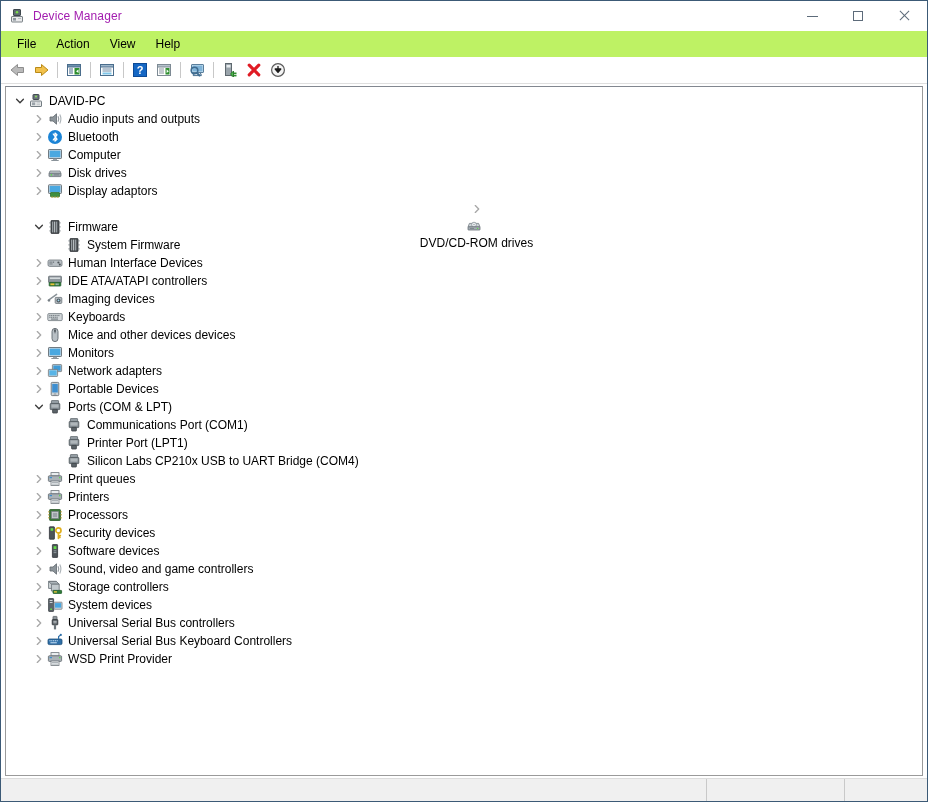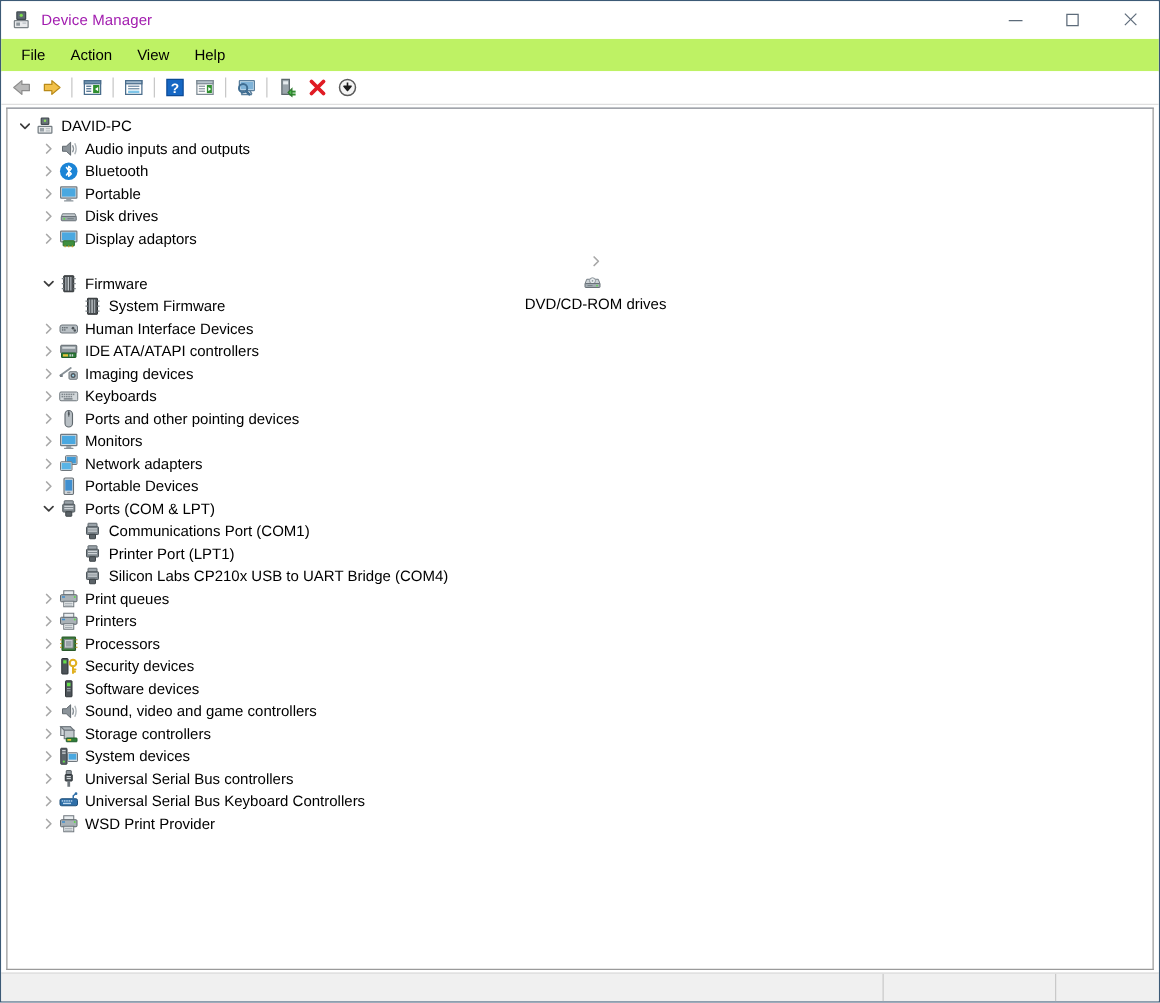--- a/index.html
+++ b/index.html
@@ -447,21 +447,21 @@
               </svg>
             </span>
             <span class="node-icon">
               <svg width="16" height="16" viewBox="0 0 16 16">
                 <rect x="1.5" y="2.5" width="13" height="9" rx="0.6" fill="#d8dde1" stroke="#707a81"></rect>
                 <rect x="2.6" y="3.6" width="10.8" height="6.7" fill="#4aa8e0"></rect>
                 <rect x="6" y="11.8" width="4" height="1.7" fill="#9aa3a9"></rect>
                 <rect x="4.2" y="13.1" width="7.6" height="1" rx="0.4" fill="#8a939a"></rect>
               </svg>
             </span>
-            <span class="node-label">Portable</span>
+            <span class="node-label">Computer</span>
           </div>
           <div class="tree-row" style="padding-left: 25px;">
             <span class="twisty">
               <svg width="10" height="10" viewBox="0 0 10 10">
                 <path d="M3.3 1.6 L6.7 5 L3.3 8.4" fill="none" stroke="#a8a8a8" stroke-width="1.35" stroke-linecap="round" stroke-linejoin="round"></path>
               </svg>
             </span>
             <span class="node-icon">
               <svg width="16" height="16" viewBox="0 0 16 16">
                 <path d="M2 8.5 L3 6 L13 6 L14 8.5 Z" fill="#c5cbcf" stroke="#767f85" stroke-width="0.8"></path>
@@ -634,21 +634,21 @@
                 <path d="M3.3 1.6 L6.7 5 L3.3 8.4" fill="none" stroke="#a8a8a8" stroke-width="1.35" stroke-linecap="round" stroke-linejoin="round"></path>
               </svg>
             </span>
             <span class="node-icon">
               <svg width="16" height="16" viewBox="0 0 16 16">
                 <rect x="5" y="1.4" width="6" height="13.2" rx="3" fill="#b9c0c5" stroke="#5f676d" stroke-width="0.9"></rect>
                 <path d="M8 1.6 L8 6.4" stroke="#5f676d" stroke-width="0.9"></path>
                 <rect x="7.3" y="2.6" width="1.4" height="2.6" rx="0.7" fill="#4d5459"></rect>
               </svg>
             </span>
-            <span class="node-label">Ports and other pointing devices</span>
+            <span class="node-label">Mice and other devices devices</span>
           </div>
           <div class="tree-row" style="padding-left: 25px;">
             <span class="twisty">
               <svg width="10" height="10" viewBox="0 0 10 10">
                 <path d="M3.3 1.6 L6.7 5 L3.3 8.4" fill="none" stroke="#a8a8a8" stroke-width="1.35" stroke-linecap="round" stroke-linejoin="round"></path>
               </svg>
             </span>
             <span class="node-icon">
               <svg width="16" height="16" viewBox="0 0 16 16">
                 <rect x="1.5" y="2.5" width="13" height="9" rx="0.6" fill="#d8dde1" stroke="#707a81"></rect>

